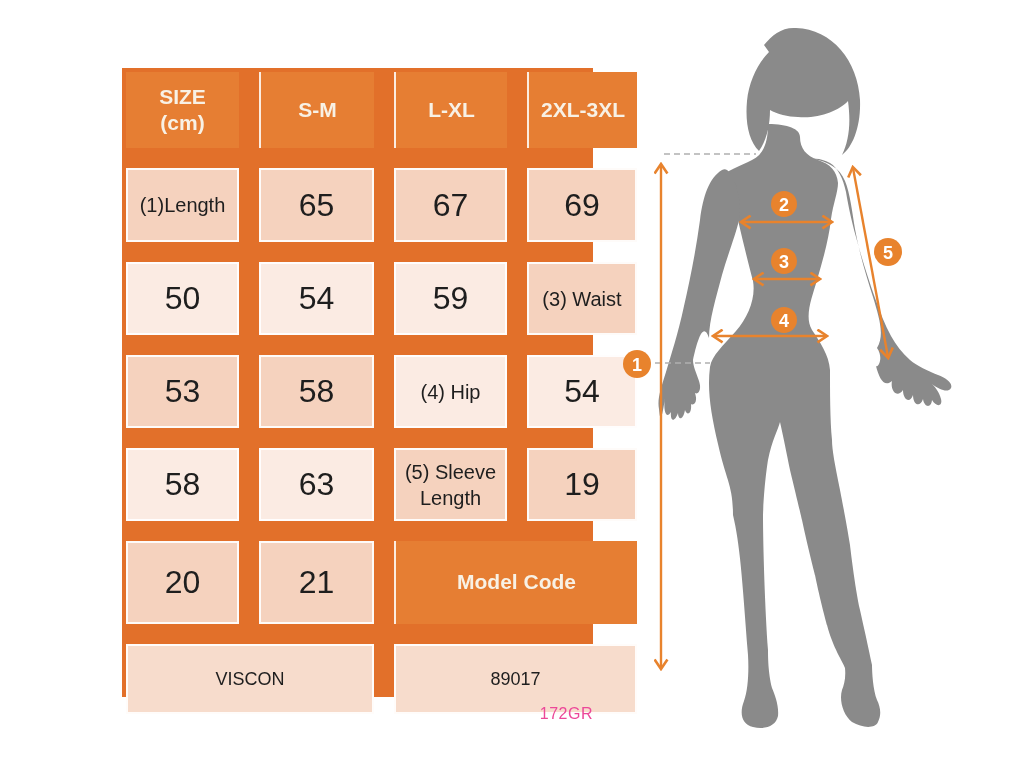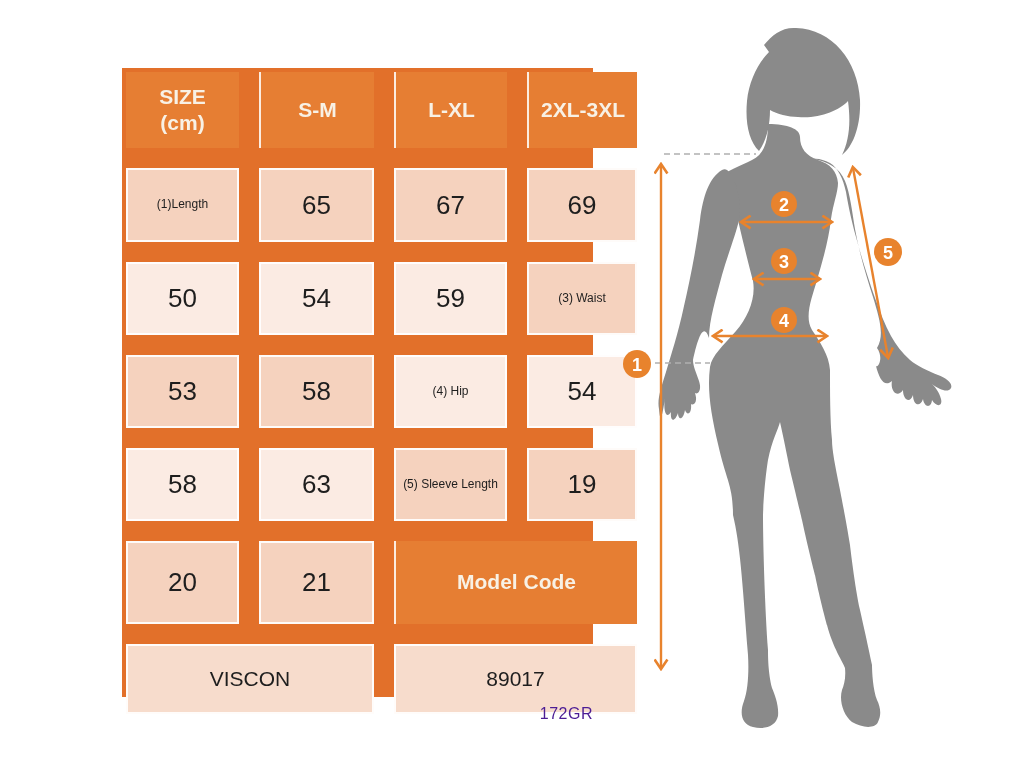--- a/index.html
+++ b/index.html
@@ -40,30 +40,30 @@
     background:var(--orange_header);
     color:var(--header_text);
     font-weight:bold;font-size:21px;
     flex-direction:column;line-height:1.25;
   }
   .hdr.vsep{border-left:2px solid rgba(255,255,255,0.85);}
   .data{
     background:var(--row_light);
     color:var(--cell_text);
     border:2px solid rgba(255,255,255,0.9);
-    font-size:26px;
+    font-size:32px;
   }
   .data.shade{background:var(--row_dark);}
-  .data.footer-val{background:var(--row_footer);font-size:21px;}
-  .data.rowlabel{font-size:12px;line-height:1.3;padding:0 6px;}
+  .data.footer-val{background:var(--row_footer);font-size:18px;}
+  .data.rowlabel{font-size:20px;line-height:1.3;padding:0 6px;}
   .span2{grid-column:span 2;}
 
   .note{
     position:absolute;left:122px;top:705px;width:471px;
-    text-align:right;font-size:16px;color:#4c1d95;letter-spacing:0.5px;
+    text-align:right;font-size:16px;color:#ec4899;letter-spacing:0.5px;
   }
 
   
   .figure-svg{position:absolute;left:0;top:0;}
   .body-fill{fill:var(--body_gray);}
   .mline{stroke:var(--arrow_orange);stroke-width:2.4;fill:none;}
   .mhead{stroke:var(--arrow_orange);stroke-width:2.4;fill:none;}
   .dash{stroke:var(--dash_gray);stroke-width:1.6;stroke-dasharray:6 4;fill:none;}
   .marker-circle{fill:var(--arrow_orange);}
   .marker-num{

